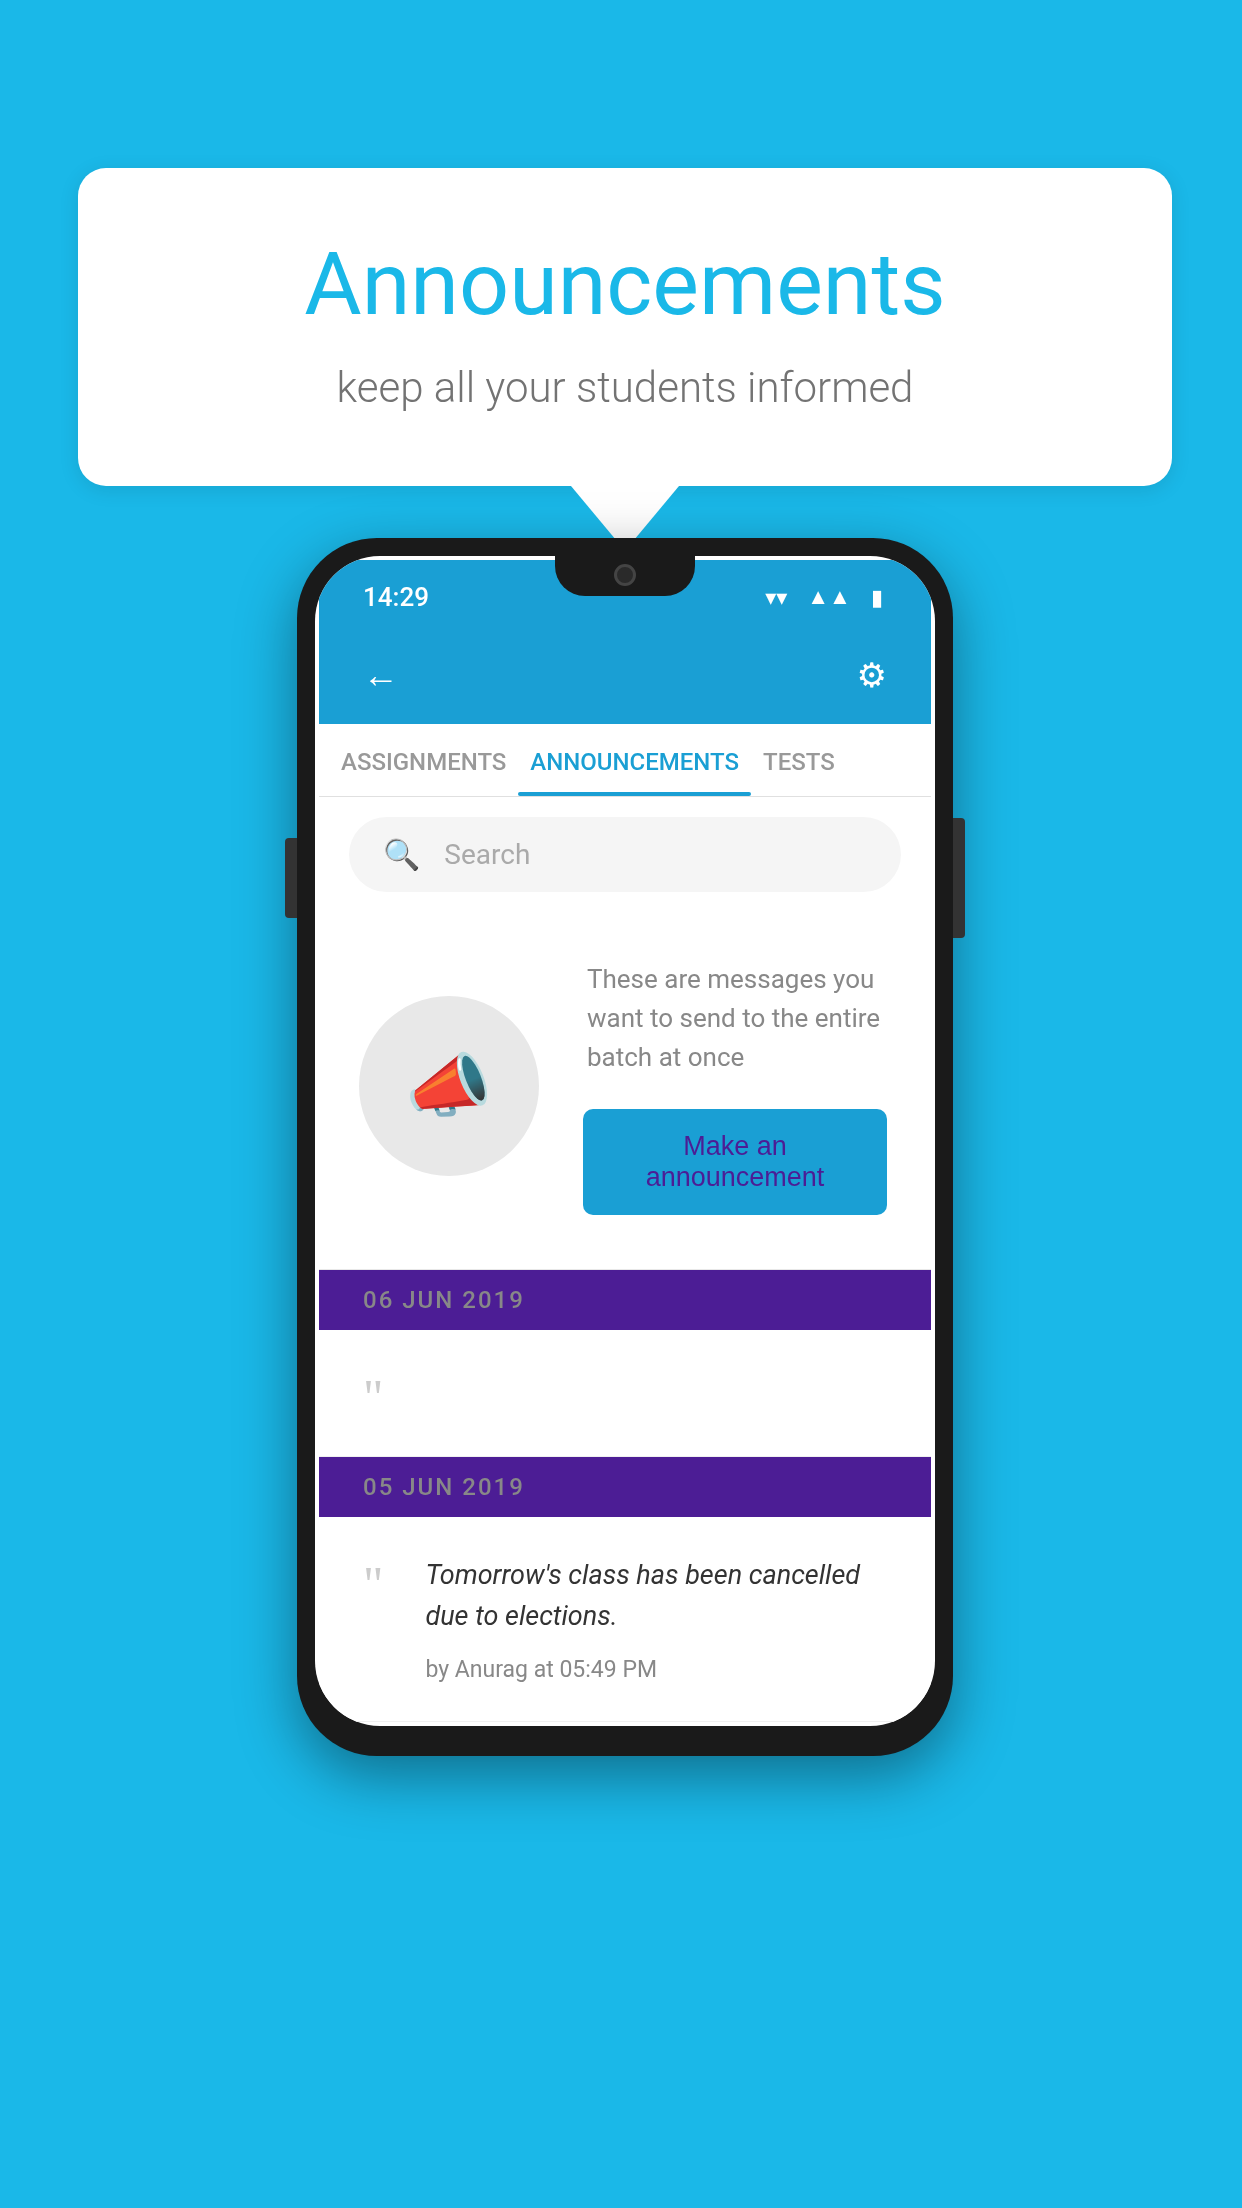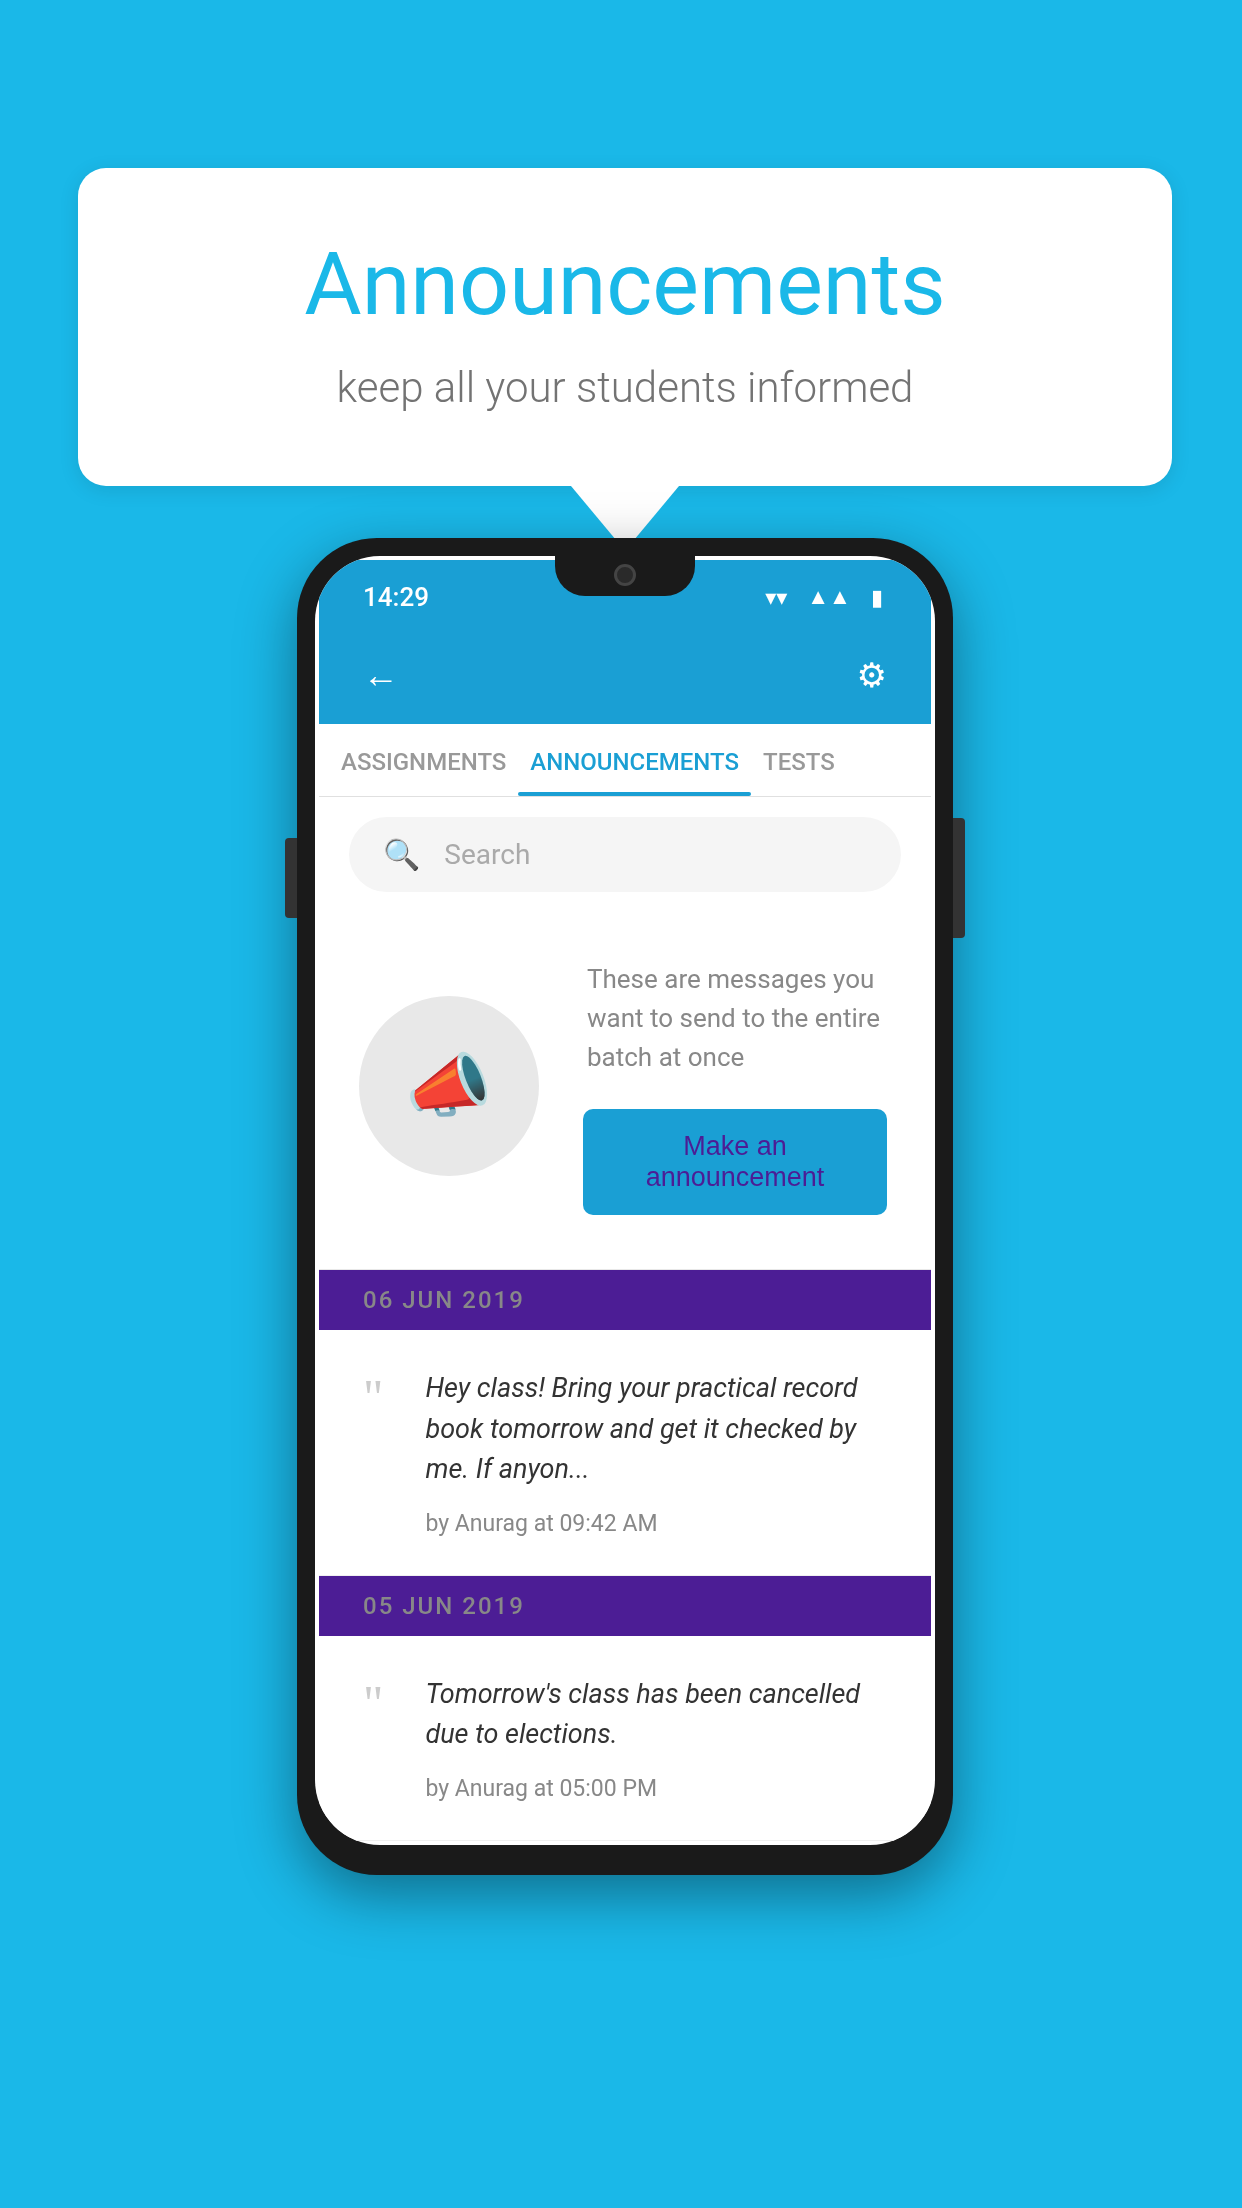--- a/index.html
+++ b/index.html
@@ -419,33 +419,29 @@
           <button class="make-announcement-btn">Make an announcement</button>
         </div>
       </div>
 
       <div class="date-separator">
         <span class="date-text">06  JUN  2019</span>
       </div>
 
       <div class="announcement-item">
         <div class="quote-icon">"</div>
-        <div class="announcement-content">
-          <div class="announcement-text">Hey class! Bring your practical record book tomorrow and get it checked by me. If anyon...</div>
-          <div class="announcement-meta">by Anurag at 09:42 AM</div>
-        </div>
       </div>
 
       <div class="date-separator">
         <span class="date-text">05  JUN  2019</span>
       </div>
 
       <div class="announcement-item-2 announcement-item">
         <div class="quote-icon">"</div>
         <div class="announcement-content">
           <div class="announcement-text">Tomorrow's class has been cancelled due to elections.</div>
-          <div class="announcement-meta">by Anurag at 05:00 PM</div>
+          <div class="announcement-meta">by Anurag at 05:49 PM</div>
         </div>
       </div>
 
     </div>
   </div>
 </div>
 
 </body></html>

